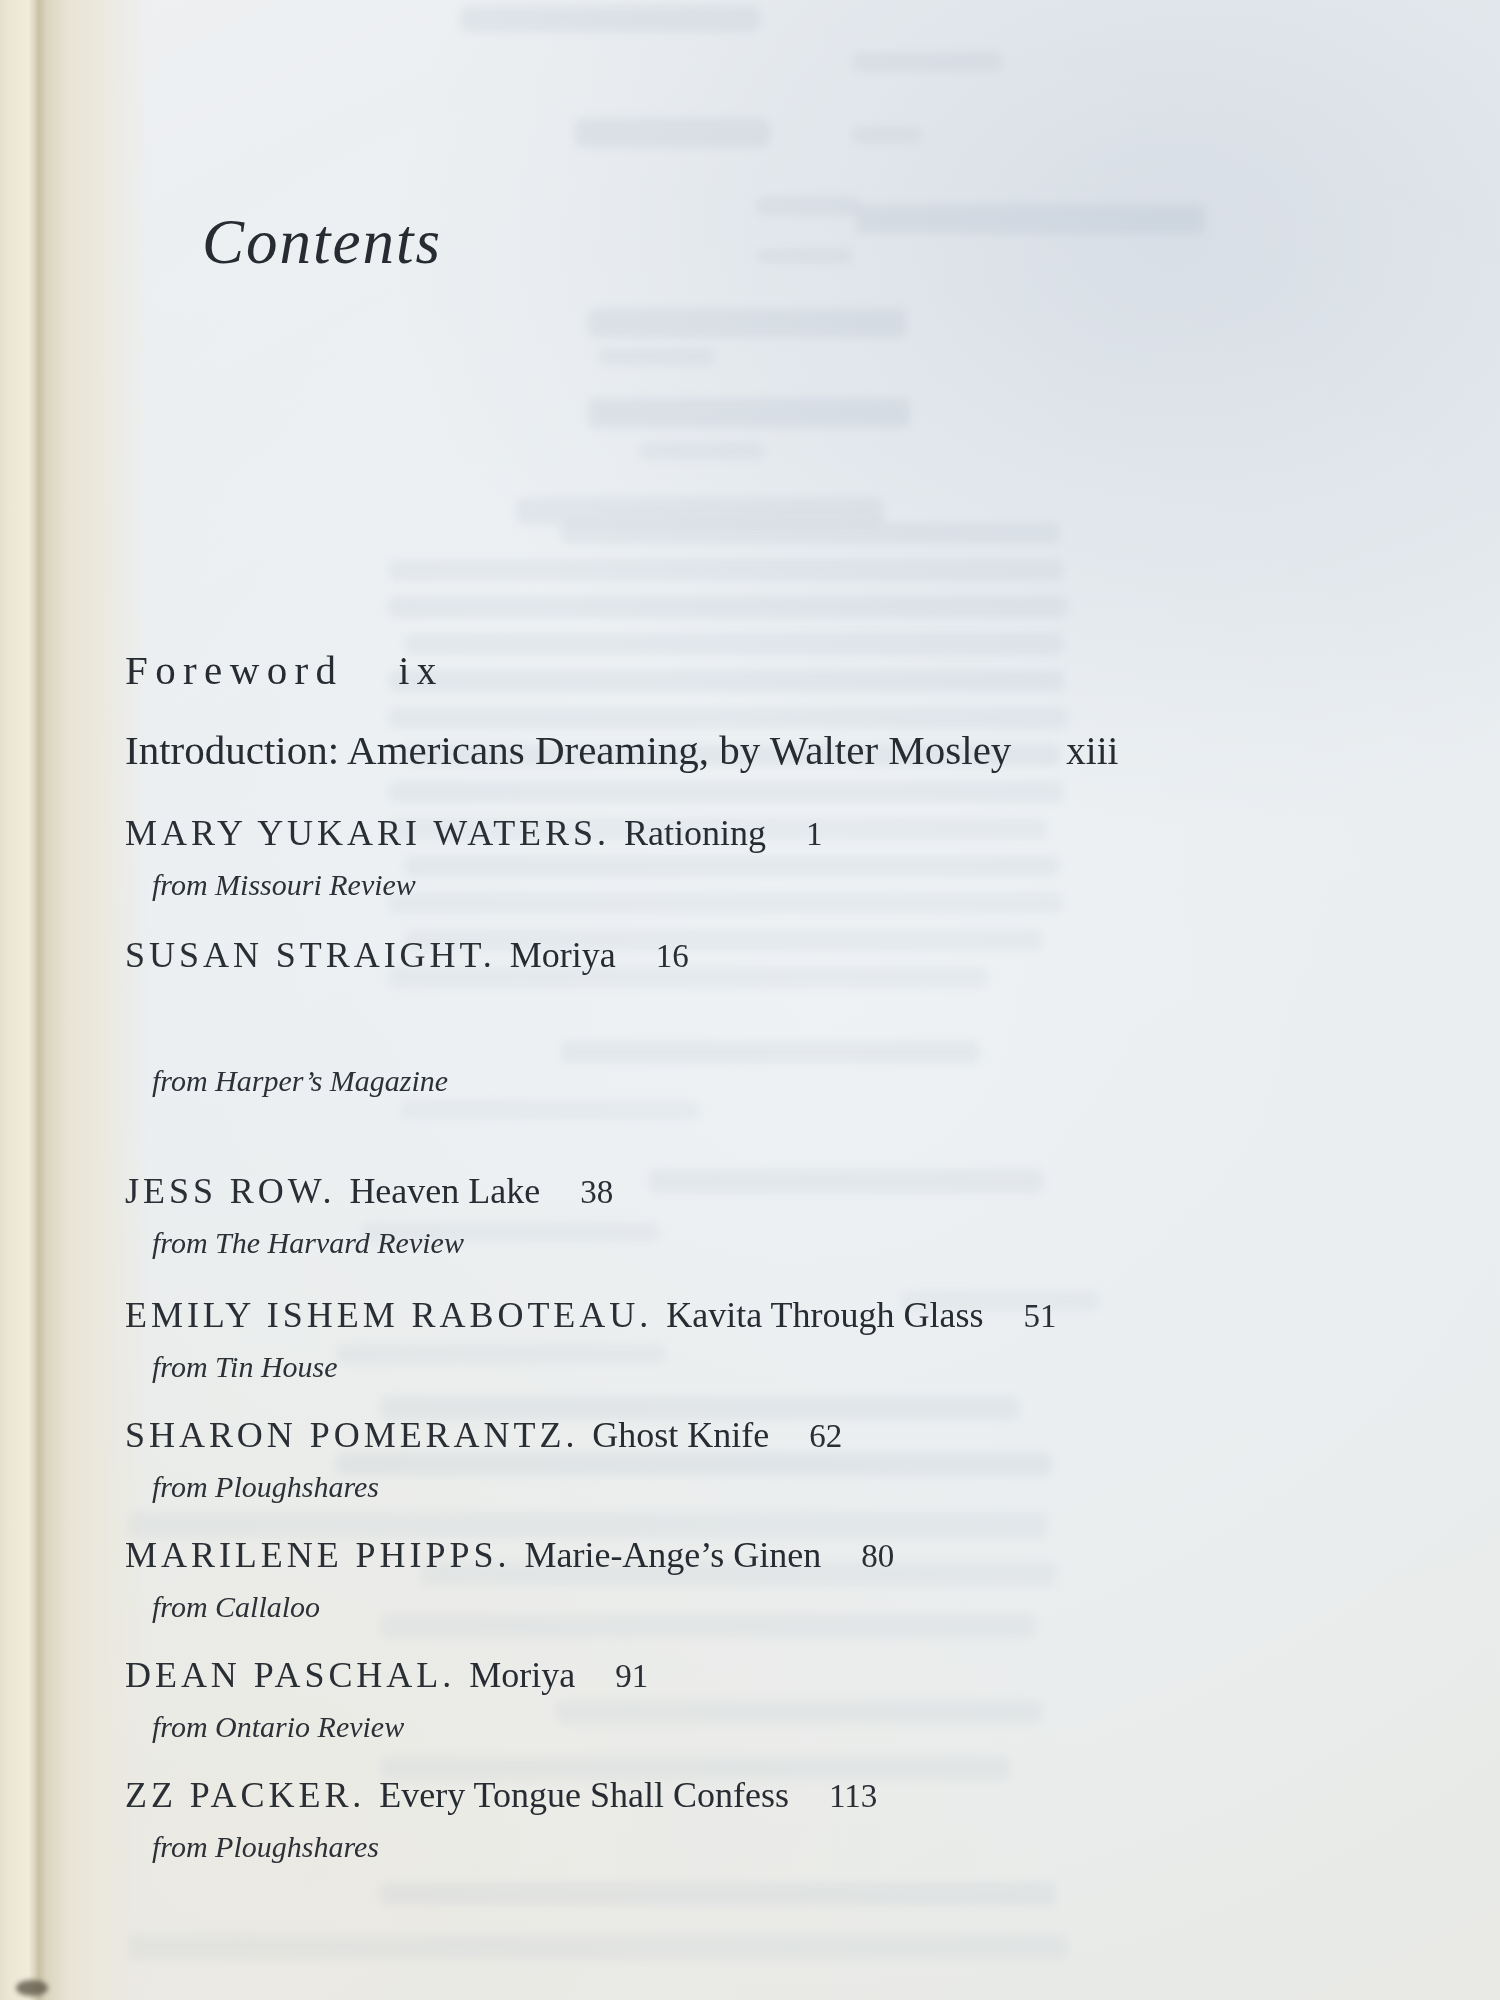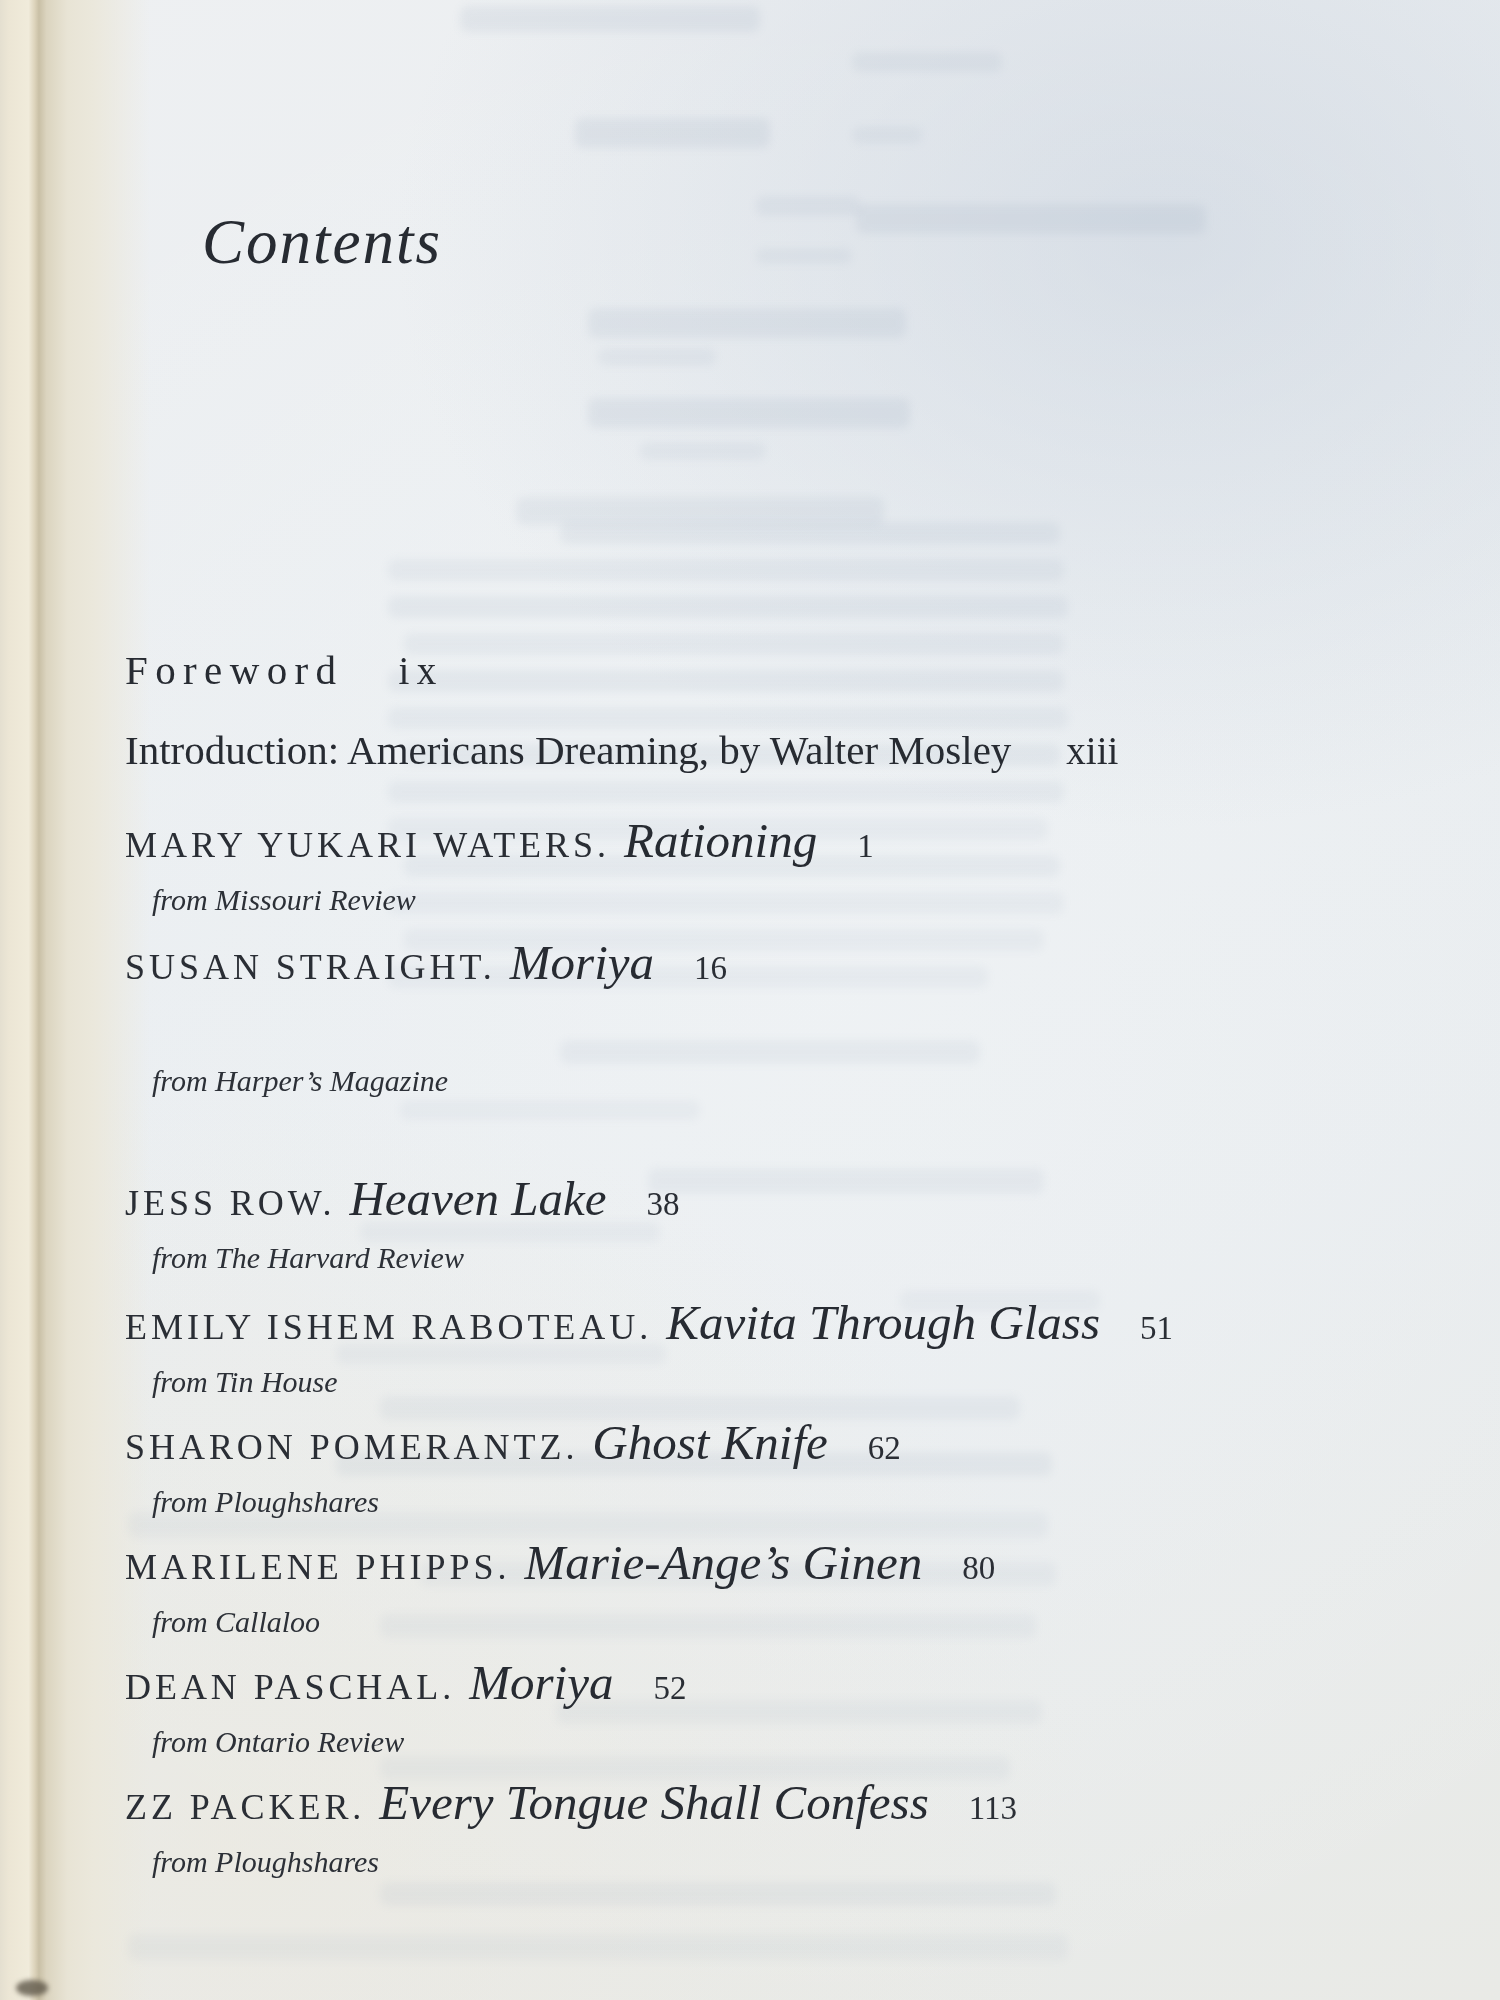--- a/index.html
+++ b/index.html
@@ -32,21 +32,21 @@
   #content { position:absolute; inset:0; z-index:2; color:#2a2e35; }
   .page-title {
     position:absolute; left:202px; top:206px;
     font-size:63px; font-style:italic; letter-spacing:2px; color:#272b32;
   }
   .fm-line { position:absolute; left:125px; white-space:nowrap; font-size:41px; color:#272b32; }
   .fm-line.wide-track { letter-spacing:0.18em; }
   .fm-page { margin-left:55px; font-size:39px; }
   .entry { position:absolute; left:125px; white-space:nowrap; }
   .entry-author { font-size:36px; letter-spacing:0.11em; color:#2a2e35; }
-  .entry-title  { font-size:49px; font-style:italic; margin-left:14px; color:#272b32; }
+  .entry-title  { font-size:36px; margin-left:14px; color:#272b32; }
   .entry-page   { font-size:33px; margin-left:40px; color:#2a2e35; }
   .entry-source { margin-top:14px; margin-left:27px; font-size:30px; font-style:italic; color:#2c3037; }
 </style>
 </head>
 <body>
 
 <div id="photo">
 
   <div id="ghost-layer">
       <div class="ghost" style="top: 6px; left: 460px; width: 300px; height: 26px; opacity: 0.12;"></div>
@@ -146,21 +146,21 @@
 
     <div class="entry" style="top: 1534px;">
       <div class="entry-line">
         <span class="entry-author">MARILENE PHIPPS.</span><span class="entry-title">Marie-Ange’s Ginen</span><span class="entry-page">80</span>
       </div>
       <div class="entry-source">from Callaloo</div>
     </div>
 
     <div class="entry" style="top: 1654px;">
       <div class="entry-line">
-        <span class="entry-author">DEAN PASCHAL.</span><span class="entry-title">Moriya</span><span class="entry-page">52</span>
+        <span class="entry-author">DEAN PASCHAL.</span><span class="entry-title">Moriya</span><span class="entry-page">91</span>
       </div>
       <div class="entry-source">from Ontario Review</div>
     </div>
 
     <div class="entry" style="top: 1774px;">
       <div class="entry-line">
         <span class="entry-author">ZZ PACKER.</span><span class="entry-title">Every Tongue Shall Confess</span><span class="entry-page">113</span>
       </div>
       <div class="entry-source">from Ploughshares</div>
     </div>

